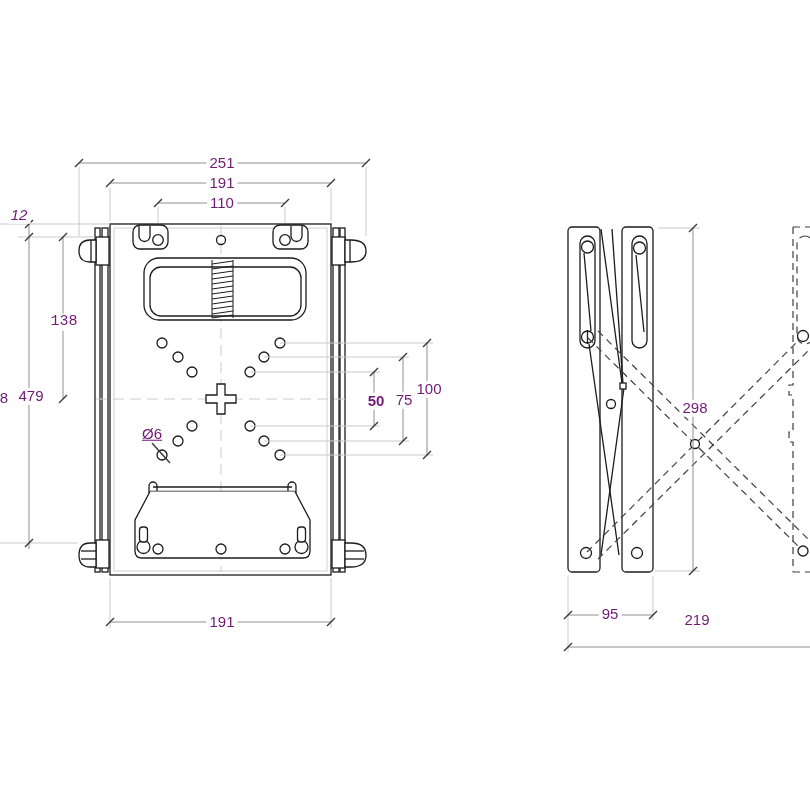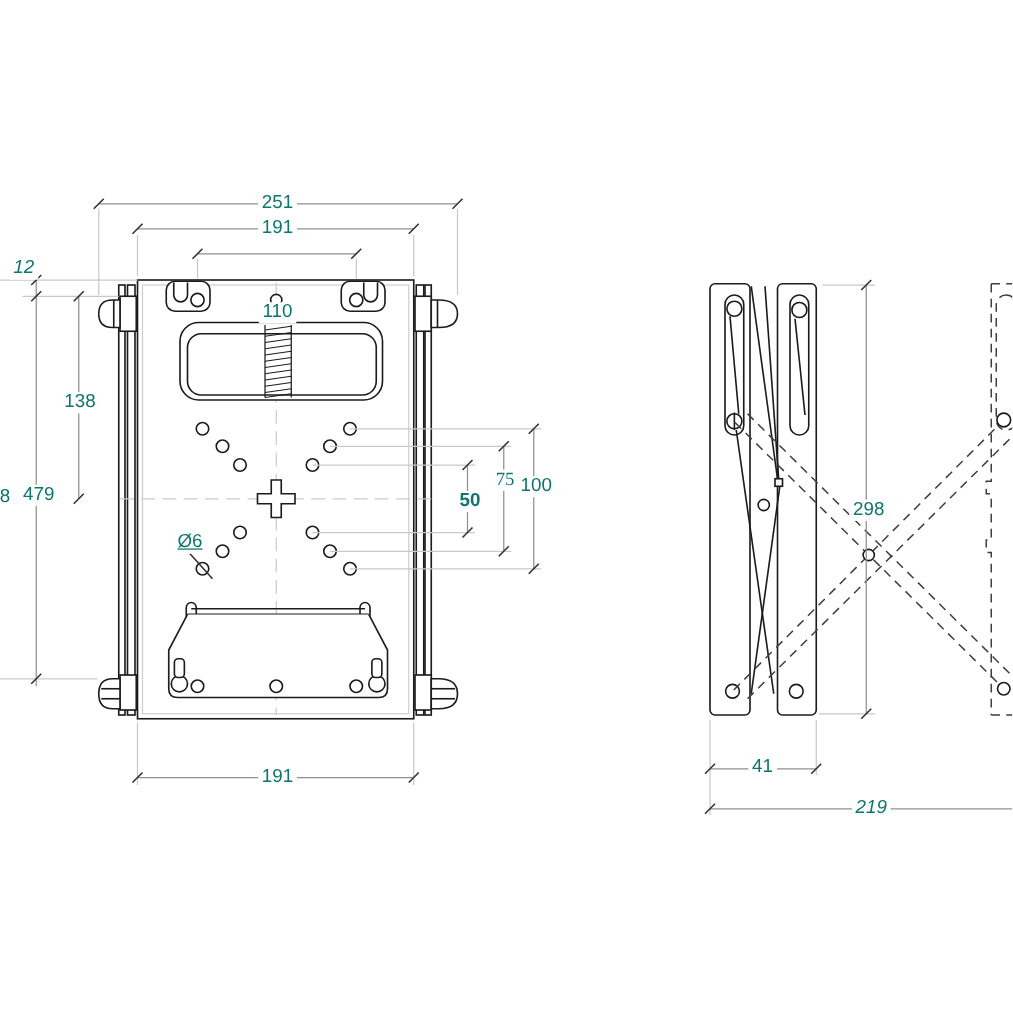--- a/index.html
+++ b/index.html
@@ -3,21 +3,21 @@
 <meta charset="utf-8">
 <style>
   html,body{margin:0;padding:0;background:#fff;}
   #canvas{
     position:relative;width:810px;height:810px;background:#fff;overflow:hidden;
     font-family:"Liberation Sans", sans-serif;
   }
   #canvas svg{position:absolute;left:0;top:0;}
   .dim{
     position:absolute;transform:translate(-50%,-50%);
-    background:#fff;padding:0 3px;font-size:15px;color:#0f766e;
+    background:#fff;padding:0 3px;font-size:15px;color:#701a75;
     white-space:nowrap;line-height:1.1;
   }
   svg .part{stroke:#1c1c1c;stroke-width:1.3;fill:none;}
   svg .partf{stroke:#1c1c1c;stroke-width:1.3;fill:#ffffff;}
   svg .inner{stroke:#cfcfcf;stroke-width:1;fill:none;}
   svg .e{stroke:#c9c9c9;stroke-width:1;fill:none;}
   svg .d{stroke:#909090;stroke-width:1;fill:none;}
   svg .t{stroke:#333;stroke-width:1.3;fill:none;}
   svg .cl{stroke:#cccccc;stroke-width:1;stroke-dasharray:11 6;fill:none;}
   svg .dash{stroke:#3f3f3f;stroke-width:1.2;stroke-dasharray:7 5;fill:none;}
@@ -248,26 +248,26 @@
       <line class="t" x1="689" y1="575" x2="697" y2="567"></line>
       <line class="t" x1="564" y1="619" x2="572" y2="611"></line>
       <line class="t" x1="649" y1="619" x2="657" y2="611"></line>
       <line class="t" x1="564" y1="651" x2="572" y2="643"></line>
     </g>
   </g>
 </svg>
 
   <div class="dim" style="left:222px;top:163px;">251</div>
   <div class="dim" style="left:222px;top:183px;">191</div>
-  <div class="dim" style="left:222px;top:203px;margin-top:47px;">110</div>
+  <div class="dim" style="left:222px;top:203px;">110</div>
   <div class="dim" style="left:19px;top:215px;font-style:italic;">12</div>
-  <div class="dim" style="left:64px;top:322px;">138</div>
+  <div class="dim" style="left:64px;top:322px;font-family:Liberation Mono, monospace;">138</div>
   <div class="dim" style="left:31px;top:396px;">479</div>
   <div class="dim" style="left:4px;top:398px;">8</div>
   <div class="dim" style="left:152px;top:434px;text-decoration:underline;">Ø6</div>
   <div class="dim" style="left:376px;top:401px;font-weight:bold;">50</div>
-  <div class="dim" style="left:404px;top:384px;font-family:Liberation Serif, serif;">75</div>
+  <div class="dim" style="left:404px;top:400px;">75</div>
   <div class="dim" style="left:429px;top:389px;">100</div>
   <div class="dim" style="left:222px;top:622px;">191</div>
   <div class="dim" style="left:695px;top:408px;">298</div>
-  <div class="dim" style="left:610px;top:614px;">41</div>
-  <div class="dim" style="left:697px;top:647px;font-style:italic;">219</div>
+  <div class="dim" style="left:610px;top:614px;">95</div>
+  <div class="dim" style="left:697px;top:620px;">219</div>
 </div>
 
 </body></html>

